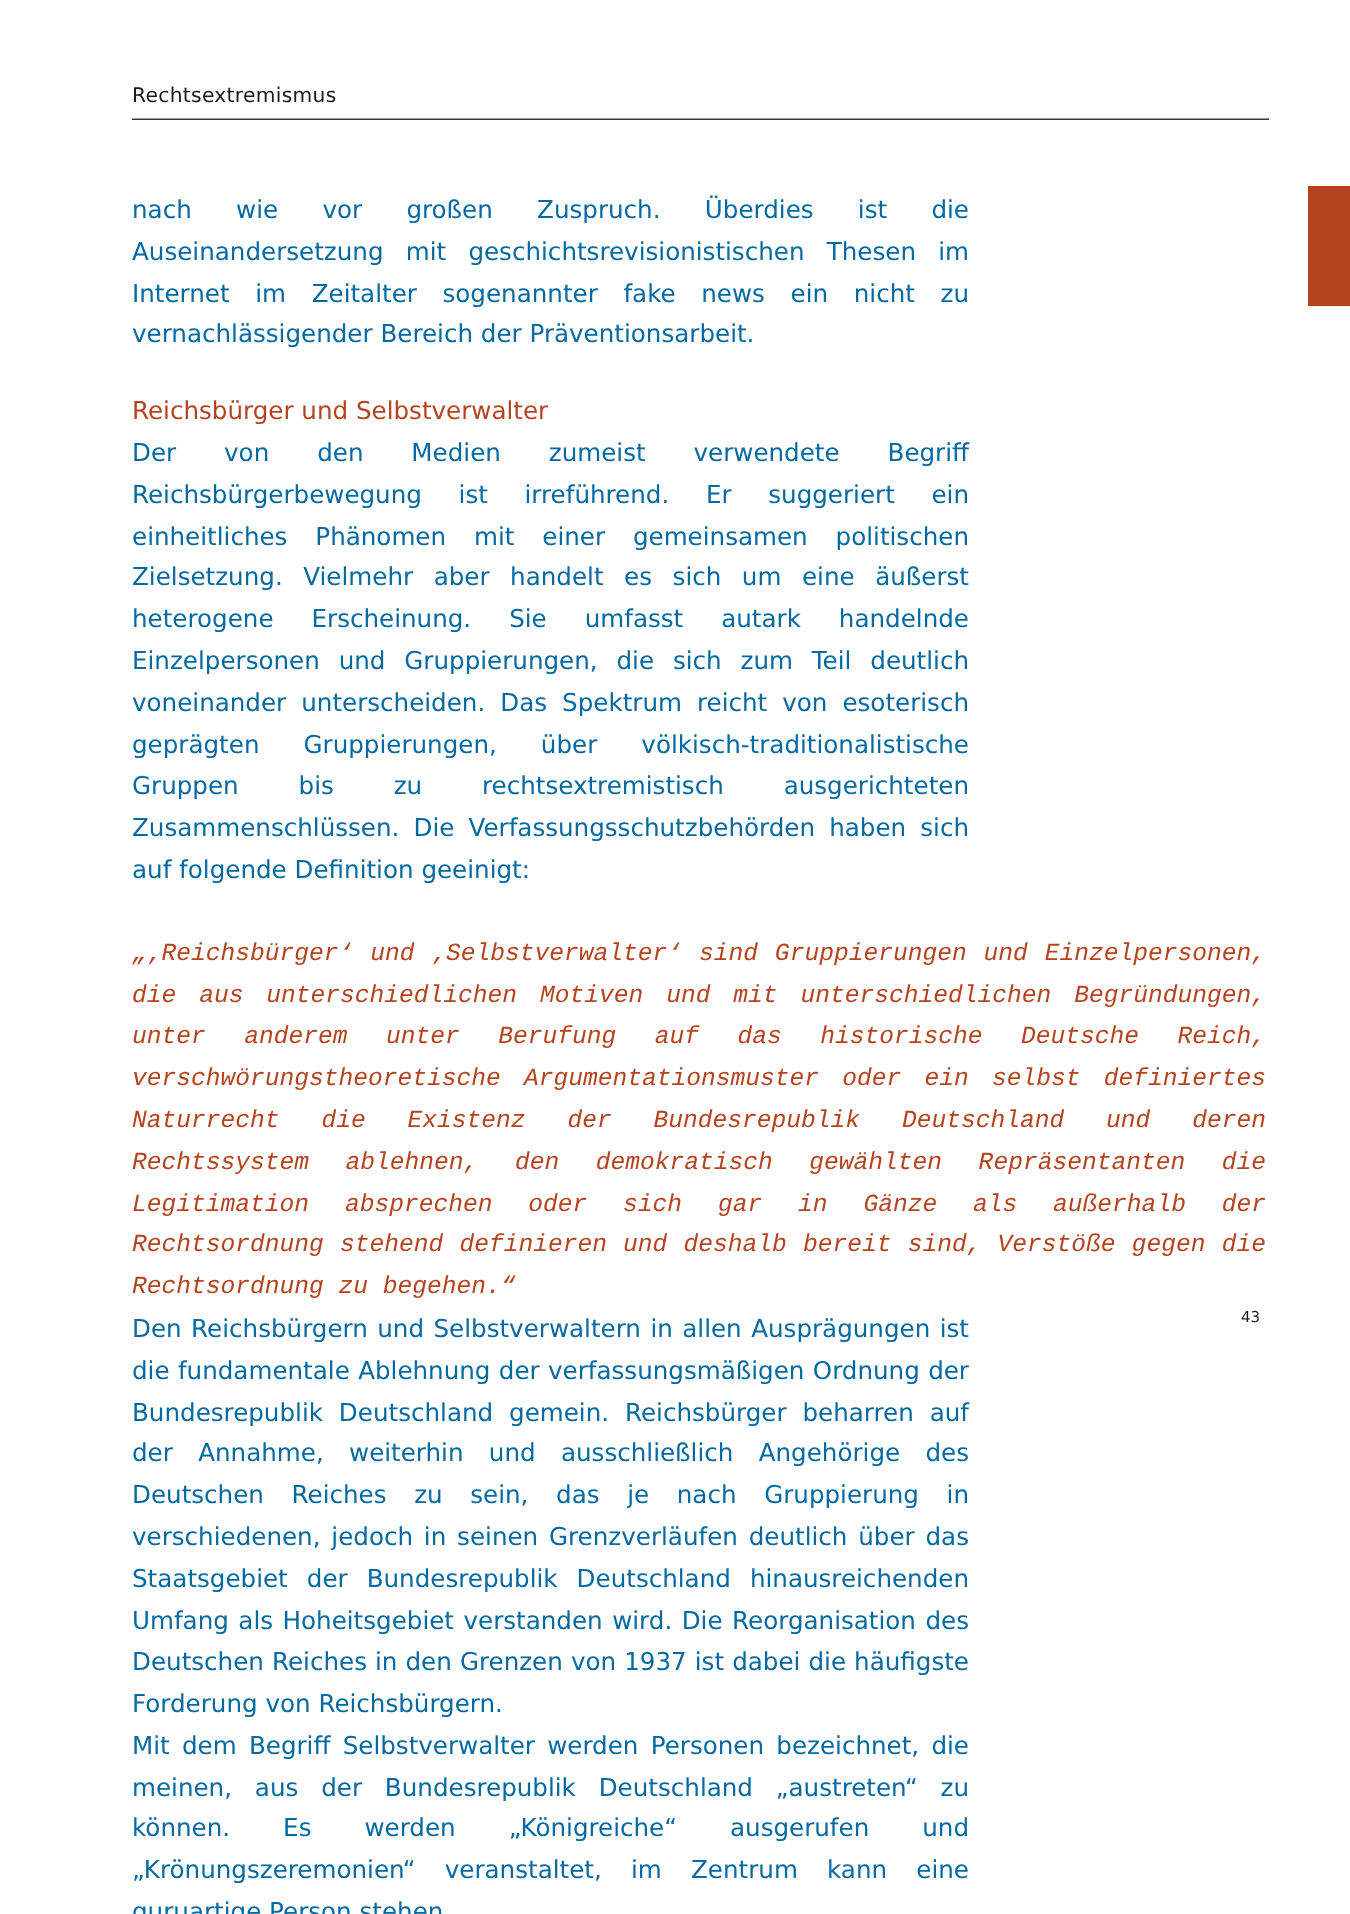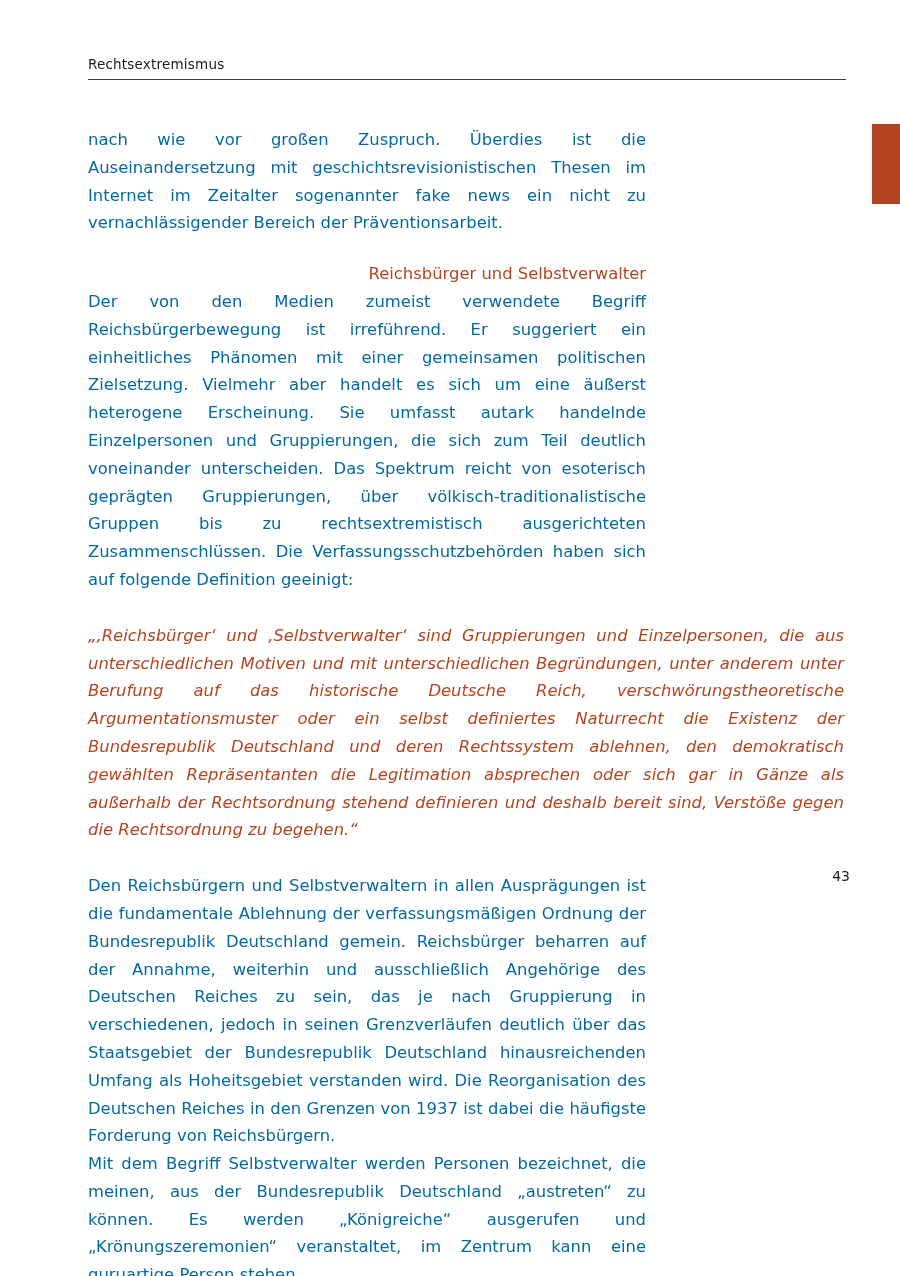--- a/index.html
+++ b/index.html
@@ -78,44 +78,44 @@
 
   .gap-before {
     margin-top: 23px;
   }
 
   .section-heading {
     color: #b4441f;
     font-size: 16.4px;
     line-height: 1.695;
     margin: 0;
-    text-align: right;
+    text-align: left;
   }
 
   .quote-block {
     color: #b4441f;
     font-style: italic;
     font-size: 16.4px;
     line-height: 1.695;
     margin: 0;
     text-align: justify;
     width: 756px;
   }
 
   .quote-wrap {
     margin-top: 28px;
-    margin-bottom: 28px;
+    font-family: Liberation Mono, monospace;
   }
 
   
   .folio {
     position: absolute;
-    right: 50px;
+    right: 60px;
     bottom: 48px;
-    font-size: 14px;
+    font-size: 10px;
     color: #1a1a1a;
   }
 </style>
 </head>
 <body>
 
 <div class="page">
 
   <div class="header">
     <div class="header-title">Rechtsextremismus</div>

